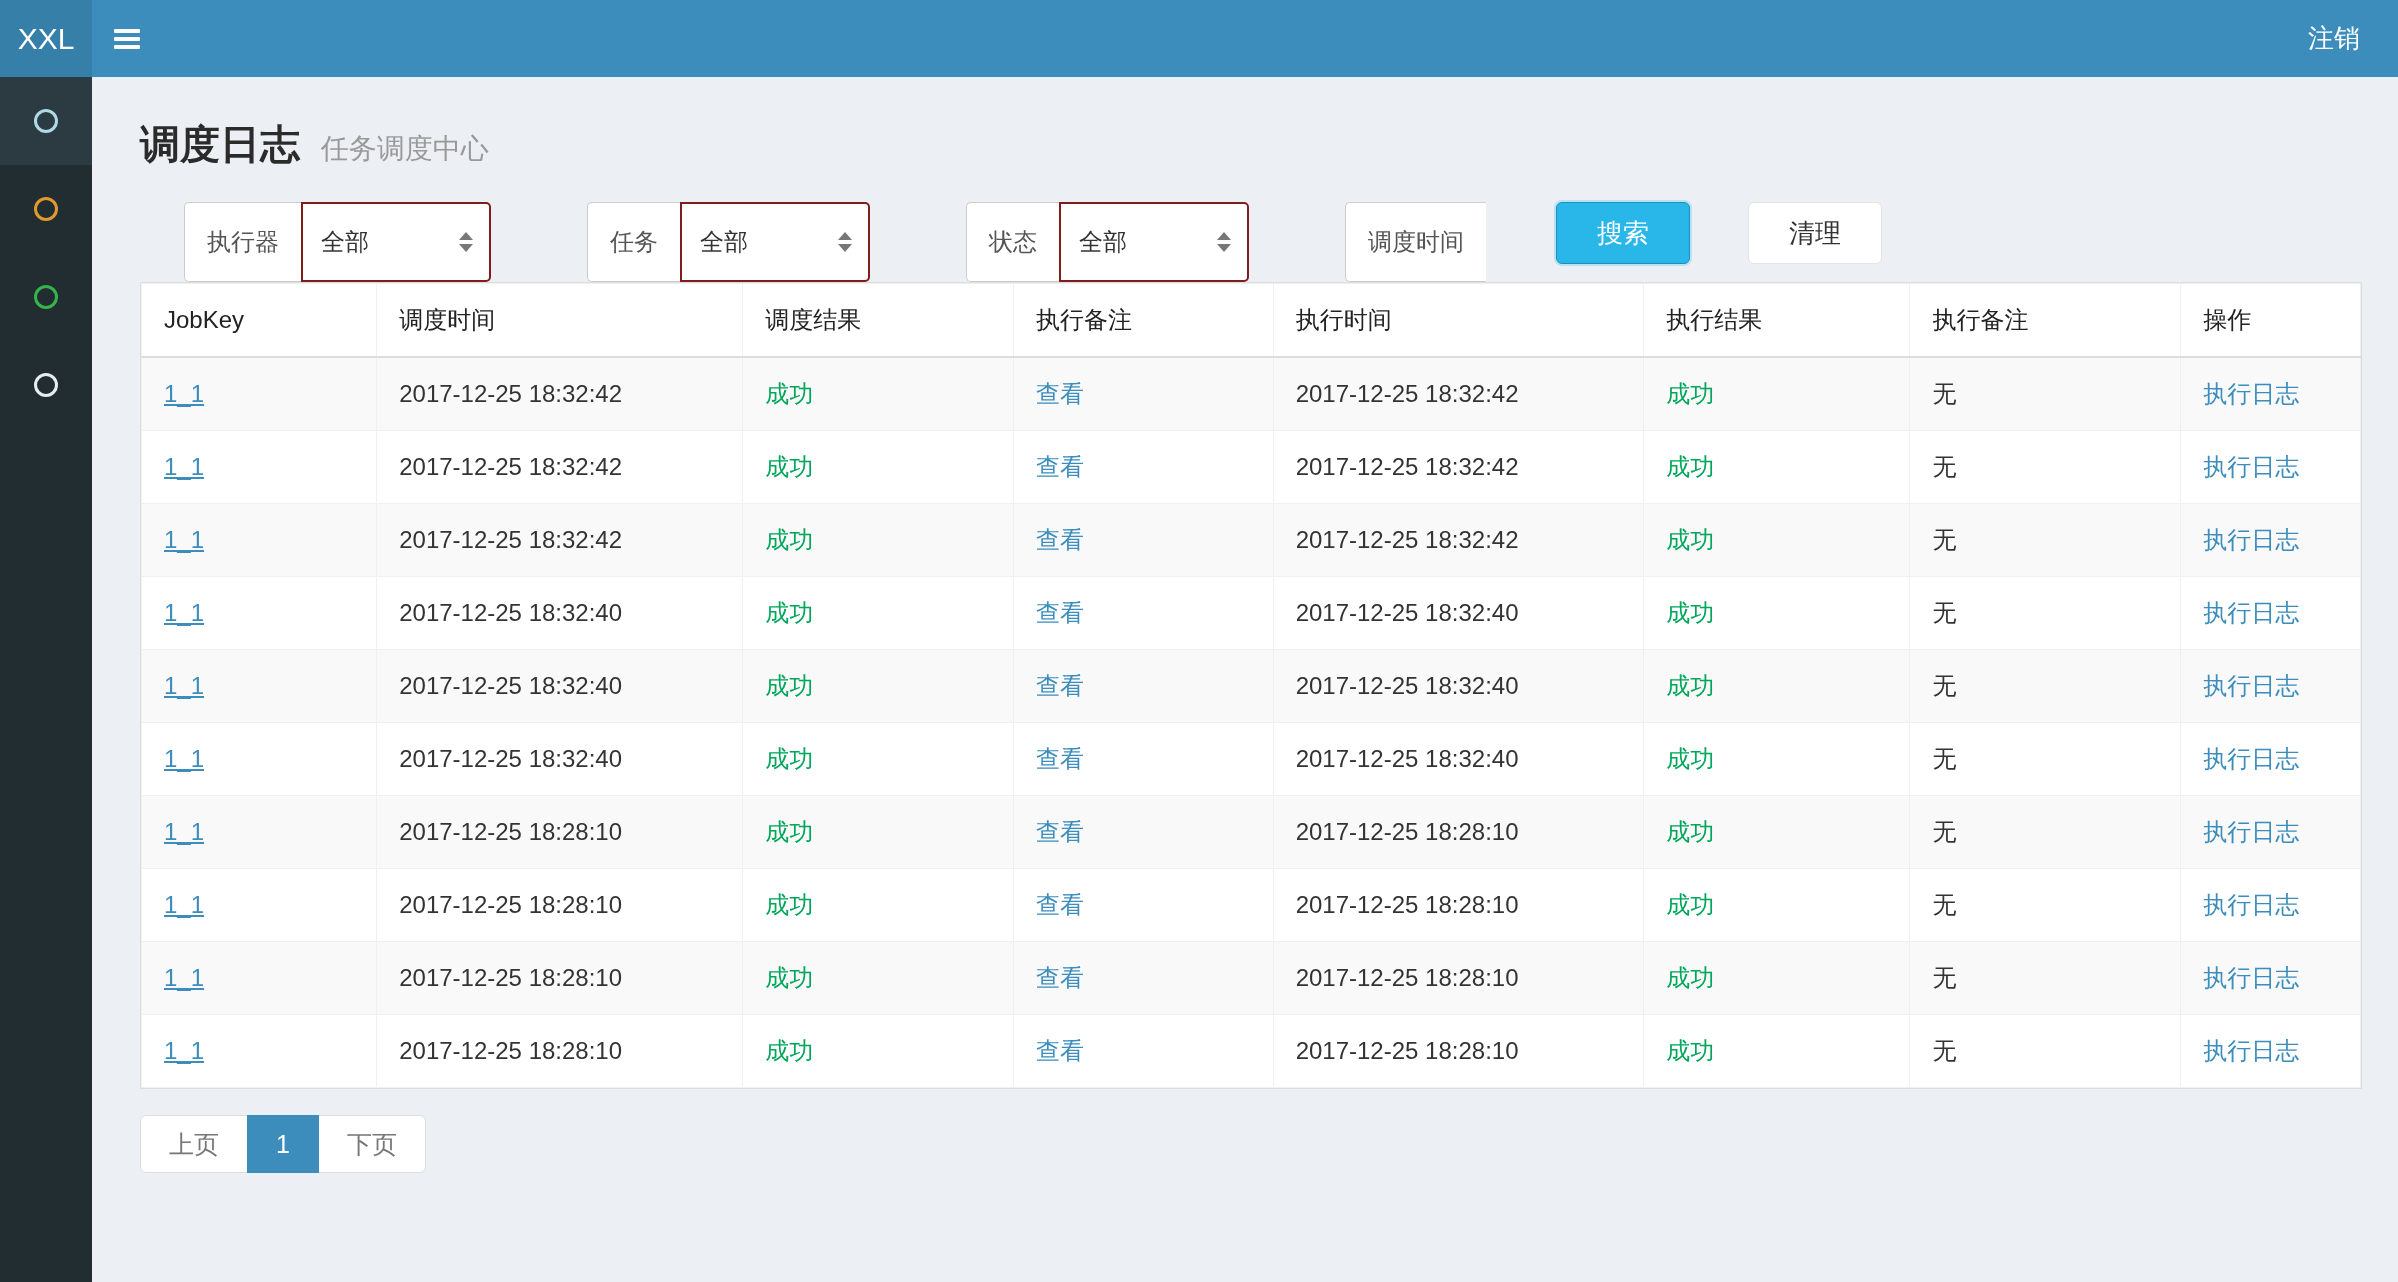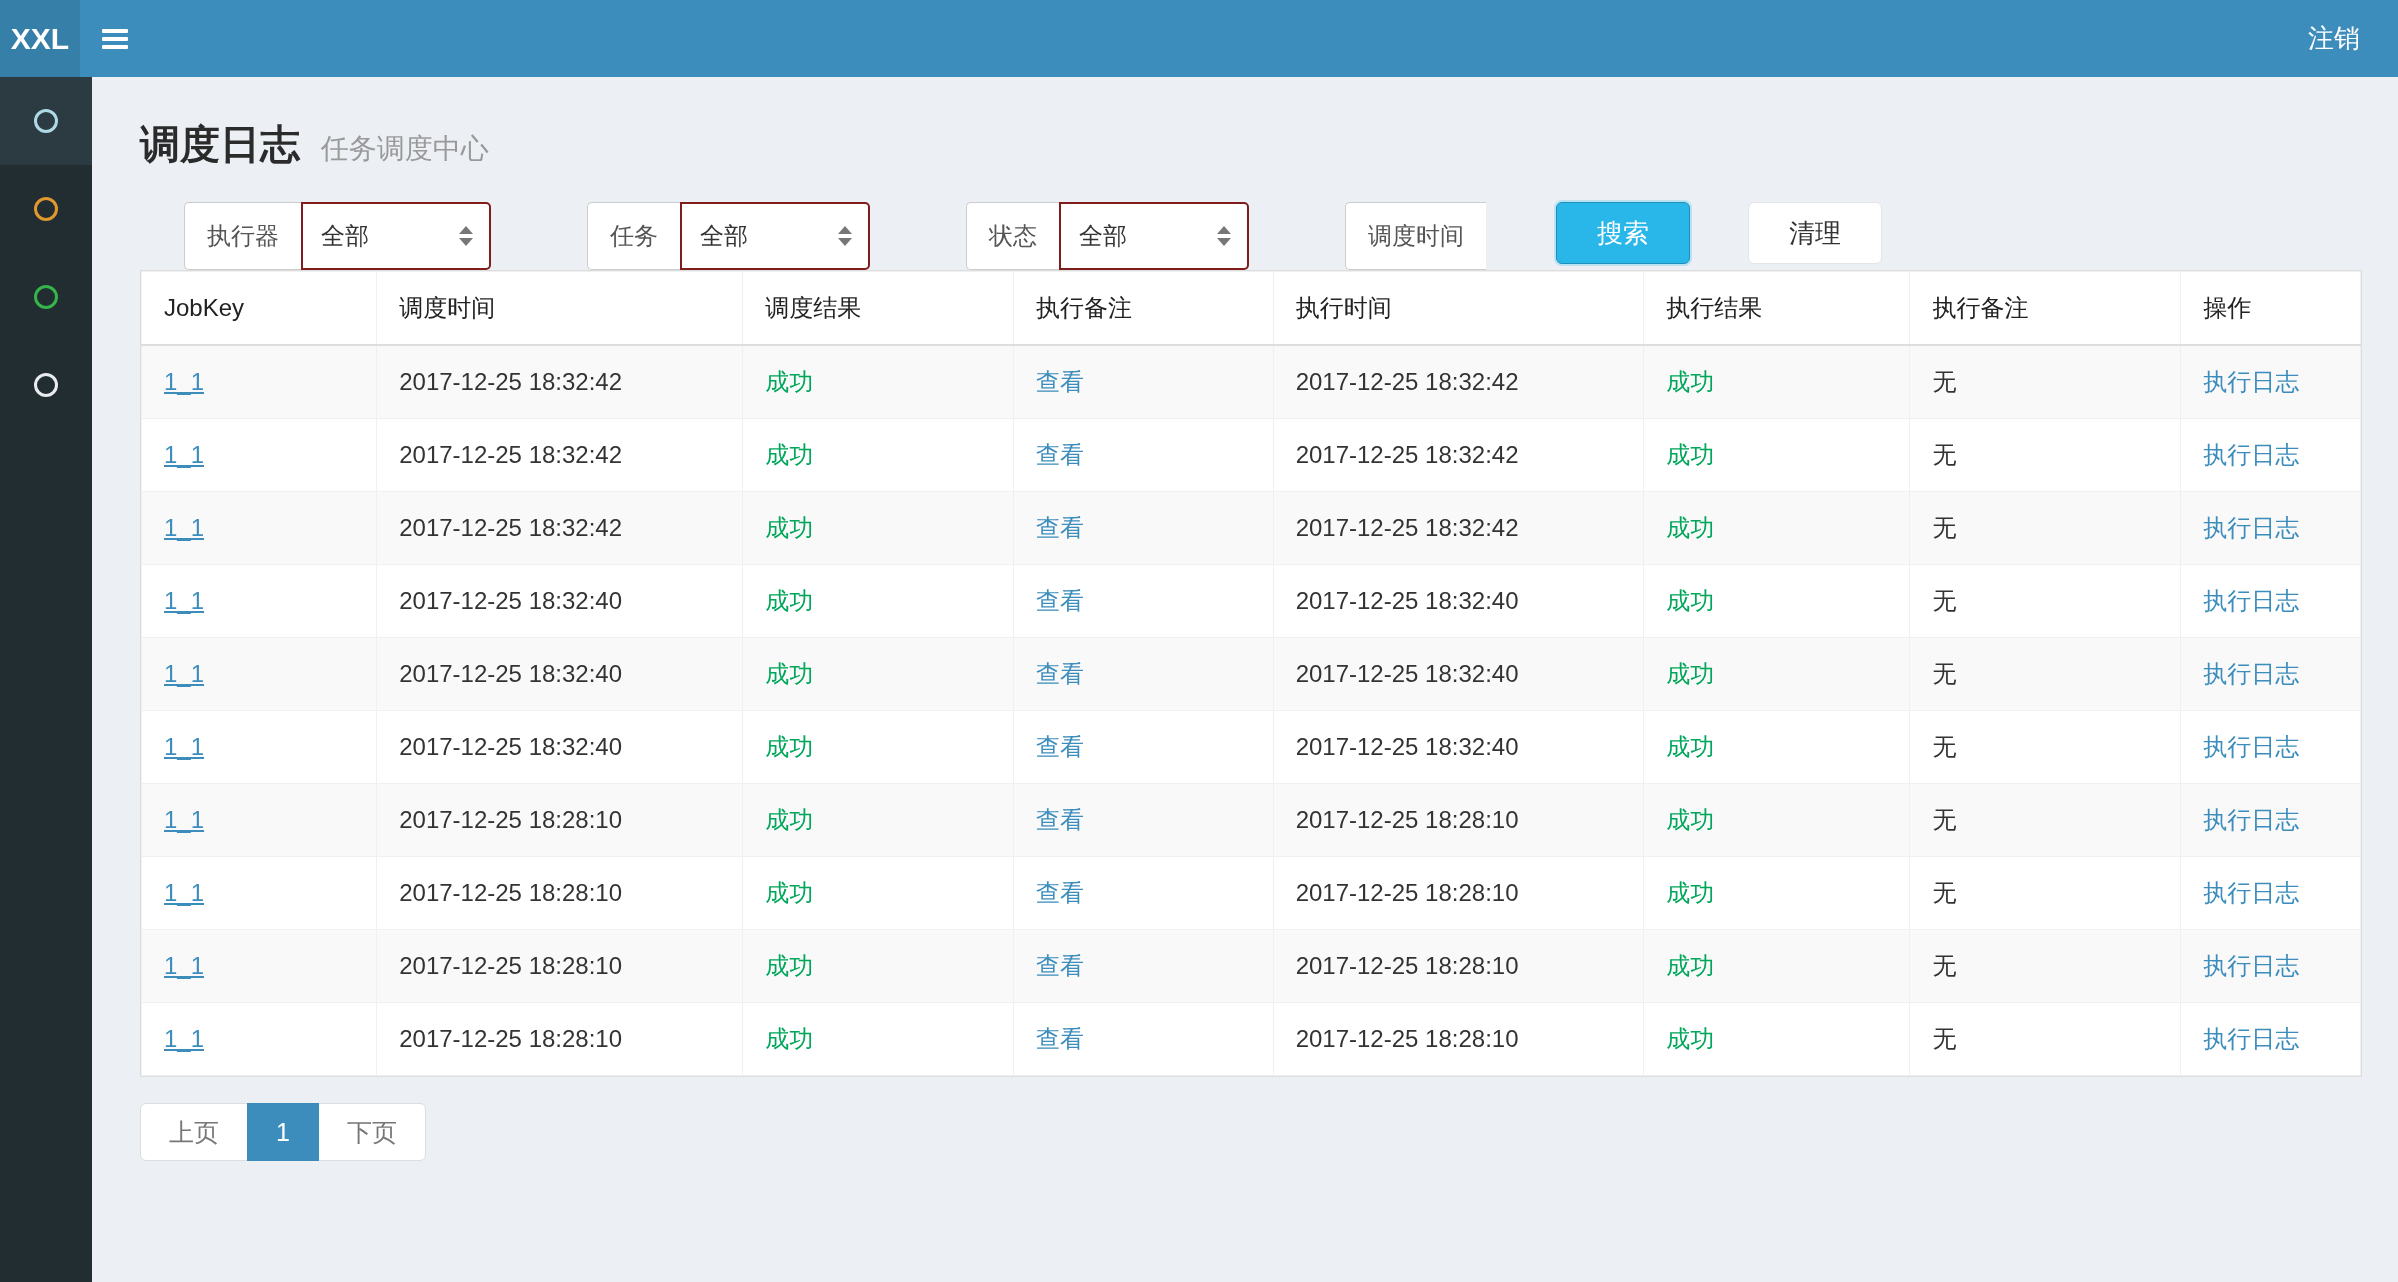--- a/index.html
+++ b/index.html
@@ -21,22 +21,22 @@
   }
 
   
   .navbar {
     position: absolute; top: 0; left: 0; right: 0; height: 77px;
     background: var(--navbar-bg);
     display: flex; align-items: stretch;
     z-index: 10;
   }
   .logo {
-    width: 80px; background: var(--logo-bg);
-    color: #fff; font-weight: bold; font-size: 30px;
+    width: 92px; background: var(--logo-bg);
+    color: #fff; font-weight: normal; font-size: 30px;
     display: flex; align-items: center; justify-content: center;
   }
   .nav-rest { flex: 1; display: flex; align-items: center; justify-content: space-between; }
   .hamburger-btn {
     width: 70px; height: 77px; display: flex; align-items: center; justify-content: center;
     cursor: pointer;
   }
   .hamburger {
     width: 26px; height: 4px; background: #fff; border-radius: 1px;
     box-shadow: 0 -8px 0 #fff, 0 8px 0 #fff;
@@ -67,21 +67,21 @@
     padding: 26px 36px 0 36px;
     background: #ecf0f5;
     overflow: hidden;
   }
   .content-header { margin: 14px 0 30px 12px; }
   .content-header h1 { font-size: 40px; font-weight: bold; color: #2b2b2b; display: inline; }
   .content-header .subtitle { font-size: 28px; color: #999; margin-left: 14px; font-weight: normal; }
 
   
   .filter-row { display: flex; align-items: stretch; margin-left: 12px; }
-  .input-group { display: flex; align-items: stretch; height: 68px; padding-left: 44px; }
+  .input-group { display: flex; align-items: stretch; height: 80px; padding-left: 44px; }
   .ig-label {
     background: #fff; border: 1px solid #ccc; border-right: none;
     display: flex; align-items: center; padding: 0 22px;
     color: #555; border-radius: 5px 0 0 5px; white-space: nowrap;
   }
   .ig-select {
     background: #fff; border: 2px solid #7f1d1d;
     display: flex; align-items: center; justify-content: space-between;
     min-width: 190px; padding: 0 16px 0 18px;
     border-radius: 0 5px 5px 0; color: #333; cursor: pointer;

